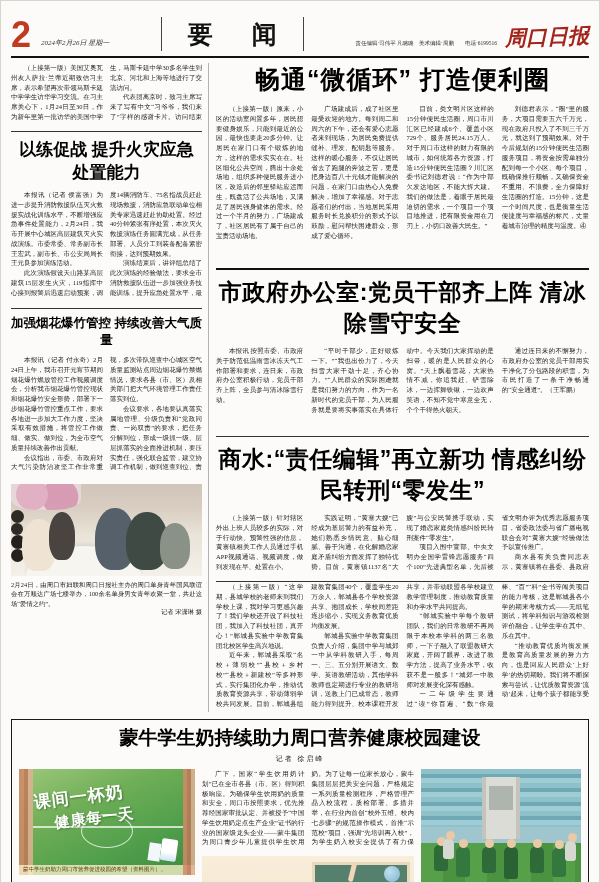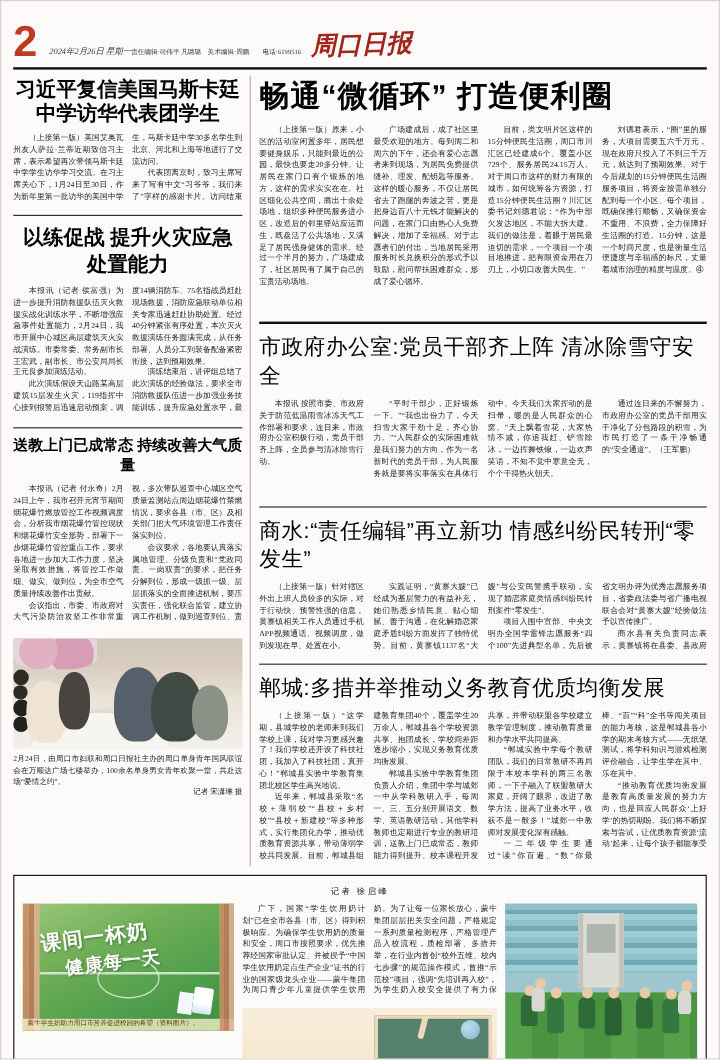--- a/index.html
+++ b/index.html
@@ -26,22 +26,22 @@
   .col-left { width:198px; padding-right:6px; border-right:1px solid #b7b3ac; }
   .col-right { flex:1; padding-left:7px; }
 
   .small-text { font-size:6.5px; line-height:1.5; text-align:justify; color:#222; overflow:hidden; }
   .small-text p { text-indent:2em; }
   .cols-2 { column-count:2; column-gap:7px; }
   .cols-4 { column-count:4; column-gap:8px; }
 
   .h-xi { font-family:"Liberation Sans",sans-serif; font-weight:700; font-size:17px; line-height:1.18; text-align:center; color:#000; margin:2px 0 6px; }
   .h-sub { font-family:"Liberation Sans",sans-serif; font-weight:700; font-size:17px; text-align:center; color:#000; margin:6px 0 6px; }
-  .h-micro { font-family:"Liberation Sans",sans-serif; font-weight:700; font-size:25px; letter-spacing:1px; color:#000; margin:0 0 8px; }
-  .h-right { font-family:"Liberation Sans",sans-serif; font-weight:400; font-size:18px; color:#000; margin:7px 0 7px; letter-spacing:0.5px; }
+  .h-micro { font-family:"Liberation Sans",sans-serif; font-weight:700; font-size:25px; text-align:center; letter-spacing:1px; color:#000; margin:0 0 8px; }
+  .h-right { font-family:"Liberation Sans",sans-serif; font-weight:700; font-size:23px; text-align:center; color:#000; margin:7px 0 7px; letter-spacing:0.5px; }
   .rule-1 { border-top:1px solid #333; margin:6px 0 0; }
   .rule-2 { border-top:2.5px solid #111; margin:8px 0 0; }
 
   
   .photo-event { position:relative; width:100%; height:92px; margin-top:7px; overflow:hidden;
     background:linear-gradient(180deg,#cfc5b8 0%,#d8cdc0 25%,#e9e3d8 55%,#f4f1ea 100%); }
   .blob { position:absolute; border-radius:48% 48% 40% 40%; }
   .ev-flowers { left:62%; top:0; width:70px; height:26px; border-radius:0 0 40% 40%; background:radial-gradient(circle at 30% 40%,#e3aec4 0 30%,transparent 32%),radial-gradient(circle at 70% 50%,#d898b4 0 35%,transparent 37%),#e8d8de; opacity:.9; }
   .ev-table { position:absolute; left:8%; bottom:0; width:60%; height:30px; border-radius:50% 50% 0 0/100% 100% 0 0; background:#f7f5f0; box-shadow:0 -2px 4px rgba(0,0,0,.08); }
   .ev-f1 { left:6%; top:38%; width:34px; height:52px; background:#efe4d4; }
@@ -102,55 +102,56 @@
   .p8 { left:90%; bottom:38px; width:11px; height:20px; background:#d8d8d2; }
 </style>
 </head>
 <body>
 
 <div class="page">
 
   <div class="masthead-bar">
     <div class="pagenum">2</div>
     <div class="date">2024年2月26日 星期一</div>
+    <div class="section-wrap">
+      <span class="vbar"></span>
+      <span class="section-title">要 闻</span>
+      <span class="vbar"></span>
+    </div>
     <div class="hdr-right">
       <span class="editors">责任编辑·司伟平 凡璐璐　美术编辑·周鹏　　电话·6199516</span>
       <span class="paper-logo">周口日报</span>
     </div>
   </div>
   <div class="hdr-rule"></div>
 
   <div class="main">
 
     <div class="col-left">
       <div>
-        <div class="h-xi">
-          <div>习近平复信美国马斯卡廷</div>
-          <div>中学访华代表团学生</div>
-        </div>
         <div class="small-text cols-2" style="height:62px;">
           <p>（上接第一版）美国艾奥瓦州友人萨拉·兰蒂近期致信习主席，表示希望再次带领马斯卡廷中学学生访华学习交流。在习主席关心下，1月24日至30日，作为新年里第一批访华的美国中学生，马斯卡廷中学30多名学生到北京、河北和上海等地进行了交流访问。</p>
           <p>代表团离京时，致习主席写来了写有中文“习爷爷，我们来了”字样的感谢卡片。访问结束后，代表团学生致信习主席，讲述访华之行的难忘心情，对美中青少年交流访问表示感谢。</p>
         </div>
       </div>
       <div class="rule-1"></div>
 
       <div>
         <div class="h-sub">以练促战 提升火灾应急处置能力</div>
         <div class="small-text cols-2" style="height:112px;">
           <p>本报讯（记者 侯富强）为进一步提升消防救援队伍灭火救援实战化训练水平，不断增强应急事件处置能力，2月24日，我市开展中心城区高层建筑灭火实战演练。市委常委、常务副市长王宏武，副市长、市公安局局长王元良参加演练活动。</p>
           <p>此次演练假设天山路某高层建筑15层发生火灾，119指挥中心接到报警后迅速启动预案，调度14辆消防车、75名指战员赶赴现场救援，消防应急联动单位相关专家迅速赶赴协助处置。经过40分钟紧张有序处置，本次灭火救援演练任务圆满完成，从任务部署、人员分工到装备配备紧密衔接，达到预期效果。</p>
           <p>演练结束后，讲评组总结了此次演练的经验做法，要求全市消防救援队伍进一步加强业务技能训练，提升应急处置水平，最大限度保障人民生命财产安全和全市消防安全形势稳定。</p>
 
         </div>
       </div>
       <div class="rule-1"></div>
 
       <div>
-        <div class="h-sub" style="font-size:12.5px;">送教上门已成常态 持续改善大气质量</div>
+        <div class="h-sub" style="font-size:12.5px;">加强烟花爆竹管控 持续改善大气质量</div>
         <div class="small-text cols-2" style="height:122px;">
           <p>本报讯（记者 付永奇）2月24日上午，我市召开元宵节期间烟花爆竹燃放管控工作视频调度会，分析我市烟花爆竹管控现状和烟花爆竹安全形势，部署下一步烟花爆竹管控重点工作，要求各地进一步加大工作力度，坚决采取有效措施，将管控工作做细、做实、做到位，为全市空气质量持续改善作出贡献。</p>
           <p>会议指出，市委、市政府对大气污染防治攻坚工作非常重视，多次带队巡查中心城区空气质量监测站点周边烟花爆竹禁燃情况，要求各县（市、区）及相关部门把大气环境管理工作责任落实到位。</p>
           <p>会议要求，各地要认真落实属地管理、分级负责和“党政同责、一岗双责”的要求，把任务分解到位，形成一级抓一级、层层抓落实的全面推进机制，要压实责任，强化联合监管，建立协调工作机制，做到巡查到位、责任到位、排查到位，强化源头管控，坚持疏堵结合、以疏为主，统筹管控与重点宣传相结合，通过设置宣传展台、悬挂宣传横幅、发放宣传资料、宣传车巡回广播等形式，持续营造高压管控工作氛围。</p>
 
         </div>
       </div>
 
       <div class="photo-event">
         <div class="ev-flowers"></div>
@@ -196,34 +197,34 @@
         <div class="small-text cols-4" style="height:62px;">
           <p>（上接第一版）针对辖区外出上班人员较多的实际，对于行动快、预警性强的信息，黄寨镇相关工作人员通过手机APP视频通话、视频调度，做到发现在早、处置在小。</p>
           <p>实践证明，“黄寨大嫂”已经成为基层警力的有益补充，她们熟悉乡情民意、贴心细腻、善于沟通，在化解婚恋家庭矛盾纠纷方面发挥了独特优势。目前，黄寨镇1137名“大嫂”与公安民警携手联动，实现了婚恋家庭类情感纠纷民转刑案件“零发生”。</p>
           <p>项目入围中宣部、中央文明办全国学雷锋志愿服务“四个100”先进典型名单，先后被省文明办评为优秀志愿服务项目，省委政法委与省广播电视联合会对“黄寨大嫂”经验做法予以宣传推广。</p>
           <p>商水县有关负责同志表示，黄寨镇将在县委、县政府坚强领导下，持续擦亮“黄寨大嫂”服务人民群众的品牌，不断提升能力和水平，发扬光大“黄寨大嫂”“邻帮邻、亲帮亲”的精神内涵，奋力构建共建共治共享的基层治理格局。（记者 乔小纳）</p>
         </div>
       </div>
       <div class="rule-1"></div>
 
       <div>
-        <div class="h-right">郸城:多措并举推动义务教育优质均衡发展</div>
         <div class="small-text cols-4" style="height:130px;">
           <p>（上接第一版）“这学期，县城学校的老师来到我们学校上课，我对学习更感兴趣了！我们学校还开设了科技社团，我加入了科技社团，真开心！”郸城县实验中学教育集团北校区学生高兴地说。</p>
           <p>近年来，郸城县采取“名校＋薄弱校”“县校＋乡村校”“县校＋新建校”等多种形式，实行集团化办学，推动优质教育资源共享，带动薄弱学校共同发展。目前，郸城县组建教育集团40个，覆盖学生20万余人，郸城县各个学校资源共享、抱团成长，学校间差距逐步缩小，实现义务教育优质均衡发展。</p>
           <p>郸城县实验中学教育集团负责人介绍，集团中学与城郊一中从学科教研入手，每周一、三、五分别开展语文、数学、英语教研活动，其他学科教师也定期进行专业的教研培训，送教上门已成常态，教师能力得到提升、校本课程开发共享，并带动联盟各学校建立教学管理制度，推动教育质量和办学水平共同提高。</p>
           <p>“郸城实验中学每个教研团队，我们的日常教研不再局限于本校本学科的两三名教师，一下子融入了联盟教研大家庭，开阔了眼界，改进了教学方法，提高了业务水平，收获不是一般多！”城郊一中教师对发展变化深有感触。</p>
           <p>一二年级学生要通过“读”你百遍、“数”你最棒、“百”“科”全书等闯关项目的能力考核，这是郸城县各小学的期末考核方式——无纸笔测试，将学科知识与游戏检测评价融合，让学生学在其中、乐在其中。</p>
           <p>“推动教育优质均衡发展是教育高质量发展的努力方向，也是回应人民群众‘上好学’的热切期盼。我们将不断探索与尝试，让优质教育资源‘流动’起来，让每个孩子都能享受公平而有质量的教育。”郸城县教体局负责同志表示。②</p>
         </div>
       </div>
     </div>
   </div>
 
   <div class="bottom-box">
+    <div class="h-bottom">蒙牛学生奶持续助力周口营养健康校园建设</div>
     <div class="byline">记者 徐启峰</div>
 
     <div class="bottom-row">
 
       <div class="b-col1">
         <div class="poster">
           <div class="pitch-circle"></div>
           <div class="pitch-line"></div>
           <div class="slogan">
             <div class="l1">课间一杯奶</div>

